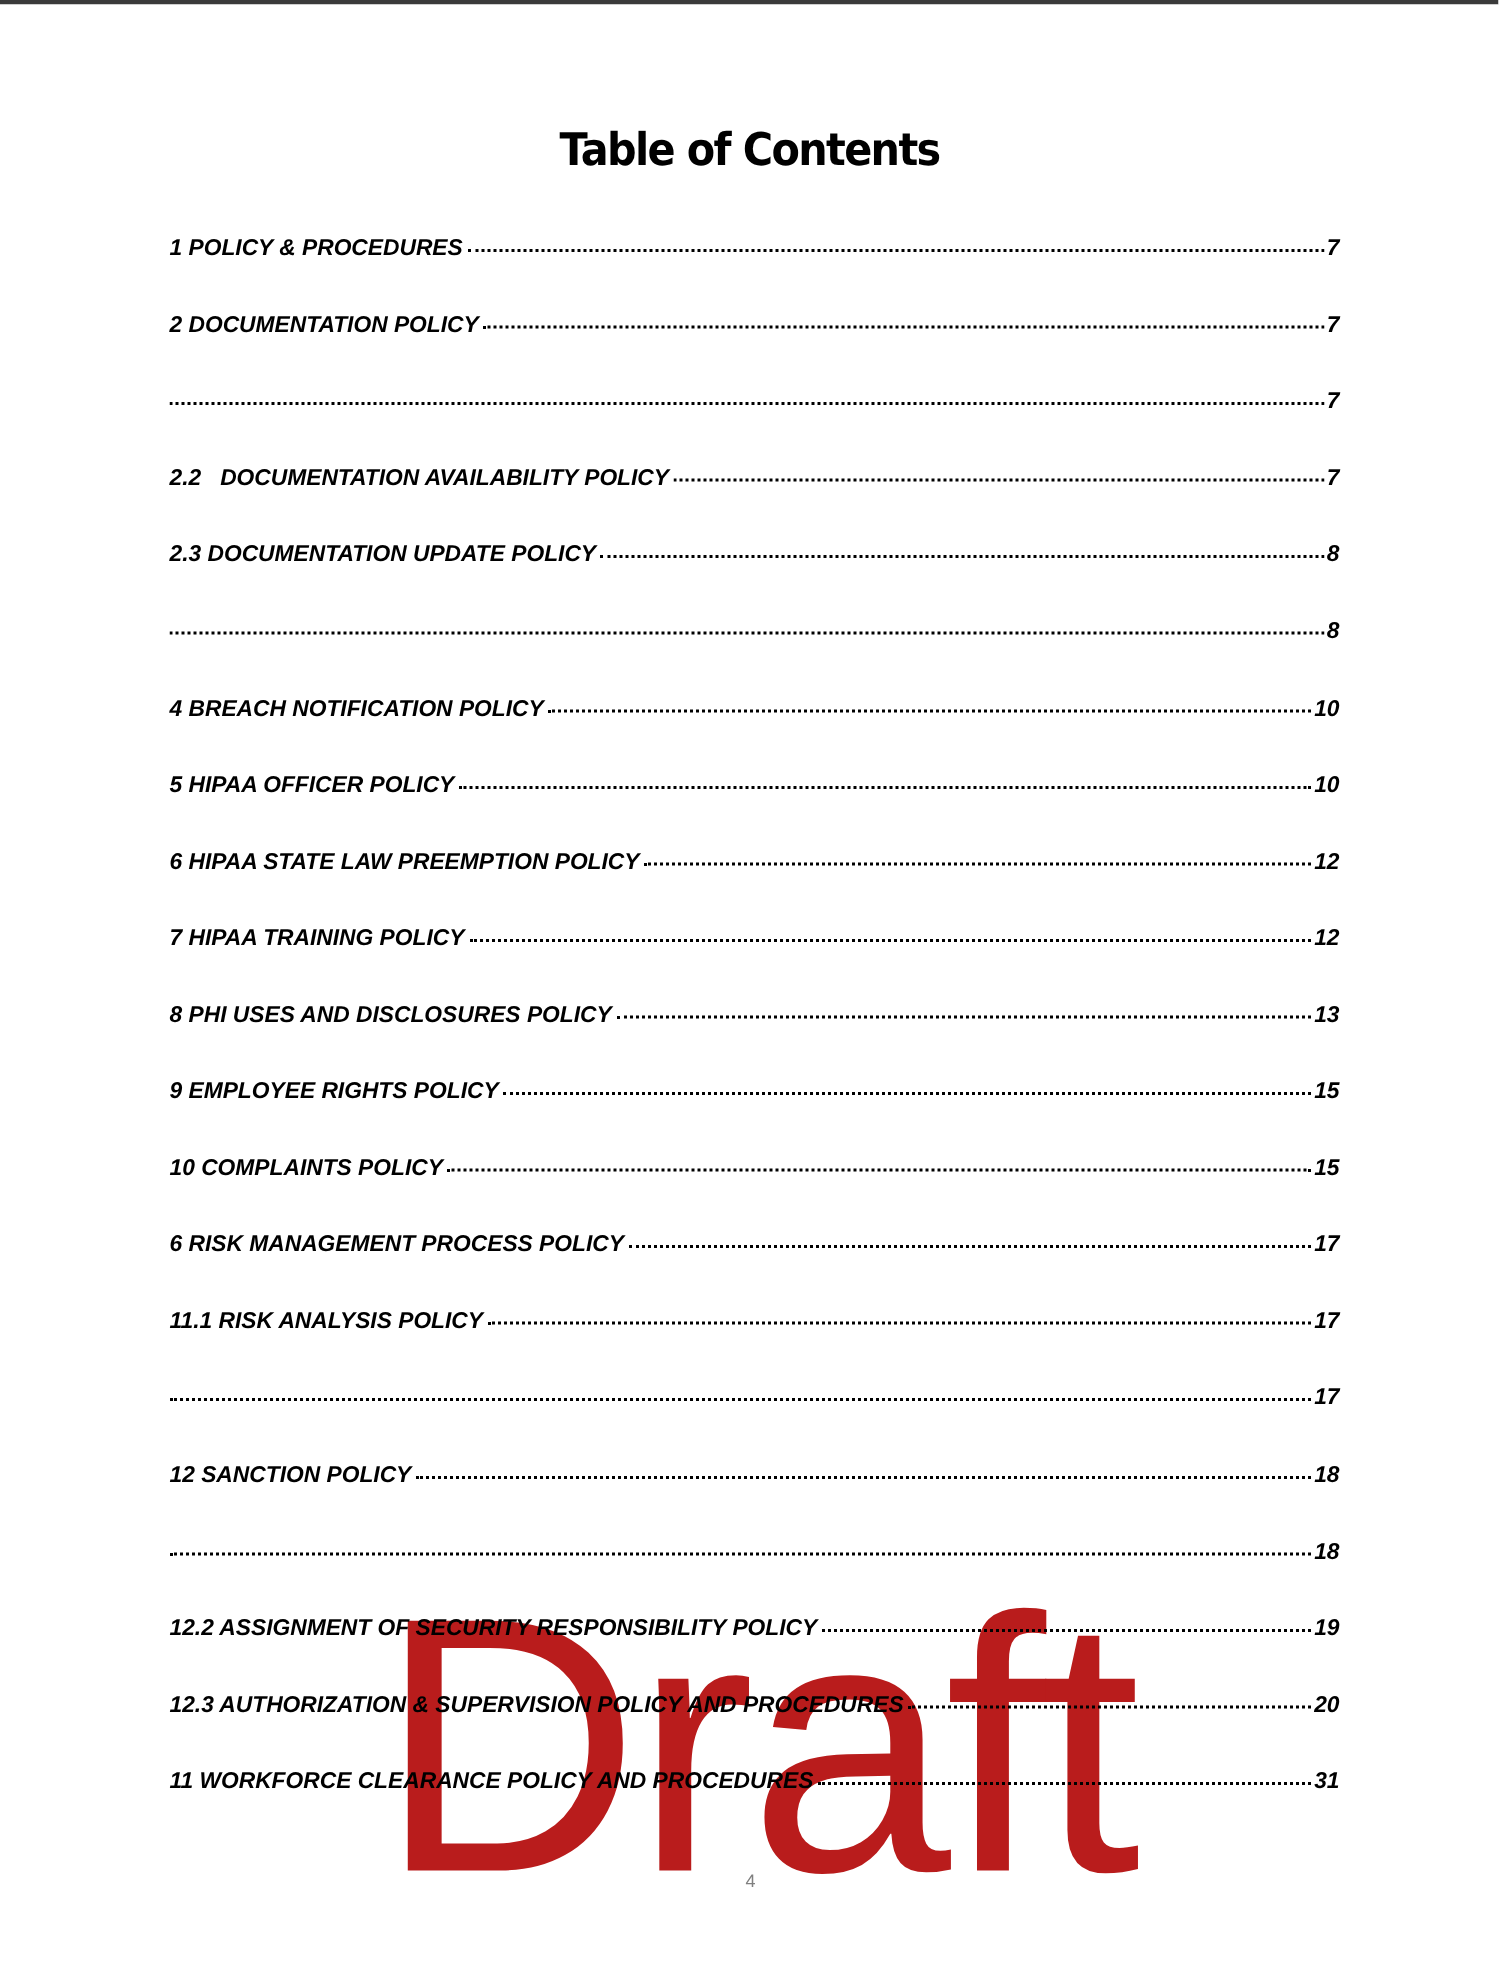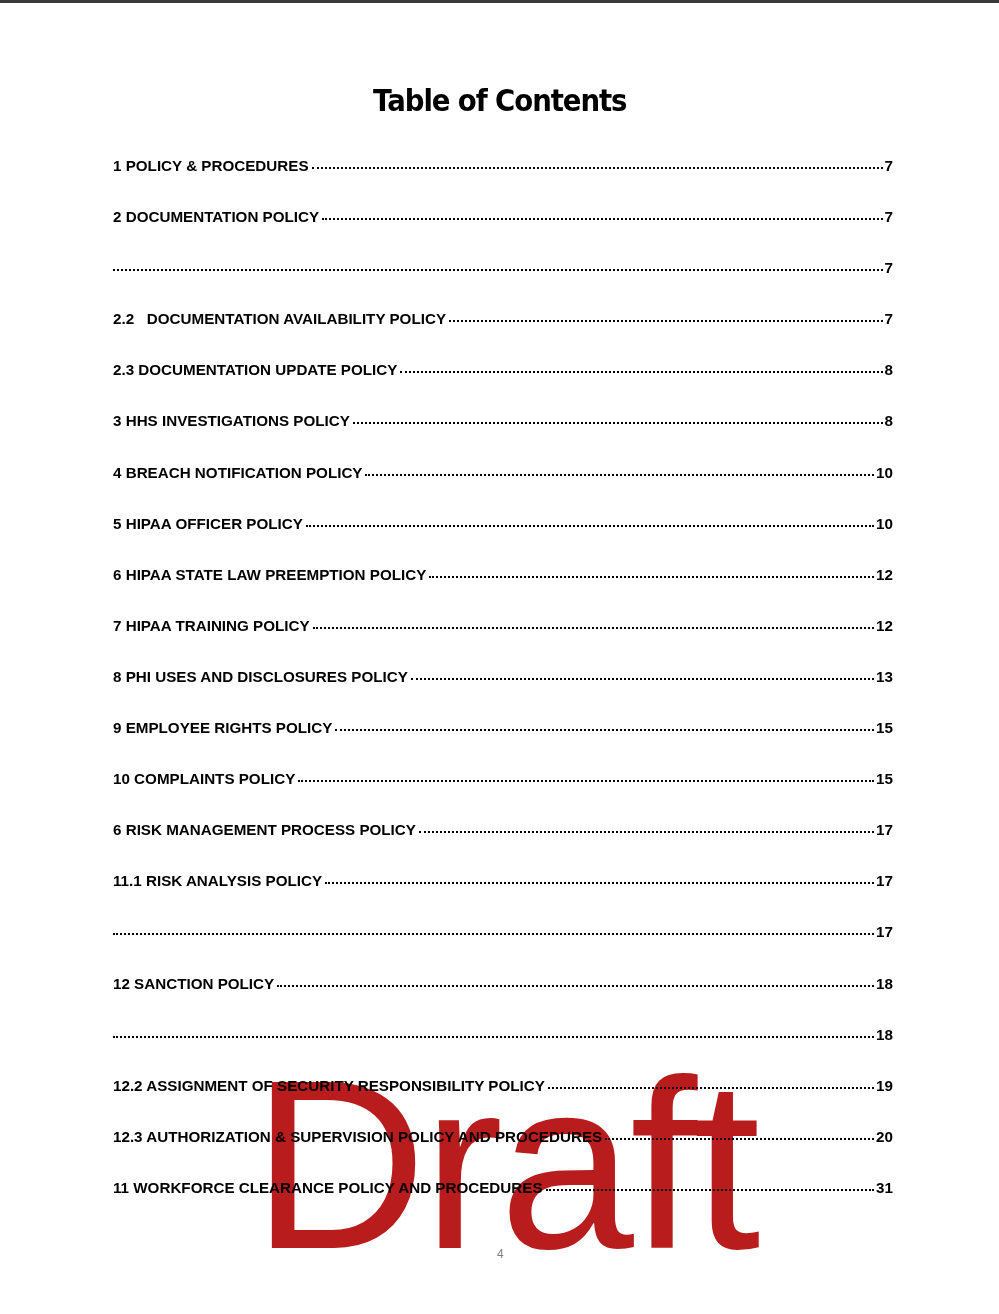--- a/index.html
+++ b/index.html
@@ -64,20 +64,21 @@
     z-index: 2;
   }
   .toc-row {
     display: flex;
     align-items: baseline;
     height: 51.1px;
     font-weight: bold;
     font-size: 15.2px;
     line-height: 22px;
     white-space: nowrap;
+    font-style: italic;
   }
   .toc-label {
     flex: 0 0 auto;
     padding-right: 3px;
   }
   .toc-leader {
     flex: 1 1 auto;
     overflow: hidden;
     position: relative;
     height: 14px;
@@ -134,21 +135,20 @@
       <span class="toc-label" style="white-space:pre;">2.2   DOCUMENTATION AVAILABILITY POLICY</span>
       <span class="toc-leader"></span>
       <span class="toc-page">7</span>
     </div>
     <div class="toc-row">
       <span class="toc-label">2.3 DOCUMENTATION UPDATE POLICY</span>
       <span class="toc-leader"></span>
       <span class="toc-page">8</span>
     </div>
     <div class="toc-row">
-      <span class="toc-label">3 HHS INVESTIGATIONS POLICY</span>
       <span class="toc-leader"></span>
       <span class="toc-page">8</span>
     </div>
     <div class="toc-row">
       <span class="toc-label">4 BREACH NOTIFICATION POLICY</span>
       <span class="toc-leader"></span>
       <span class="toc-page">10</span>
     </div>
     <div class="toc-row">
       <span class="toc-label">5 HIPAA OFFICER POLICY</span>

